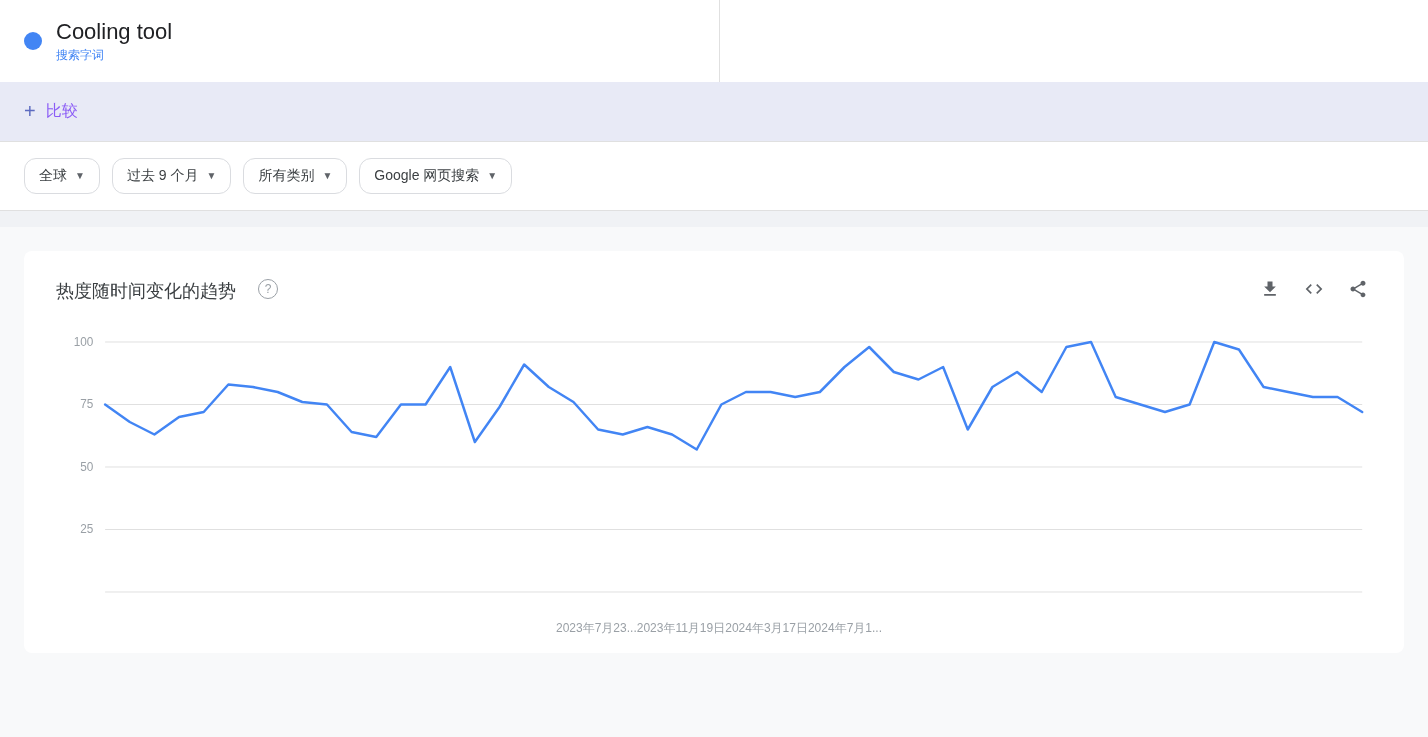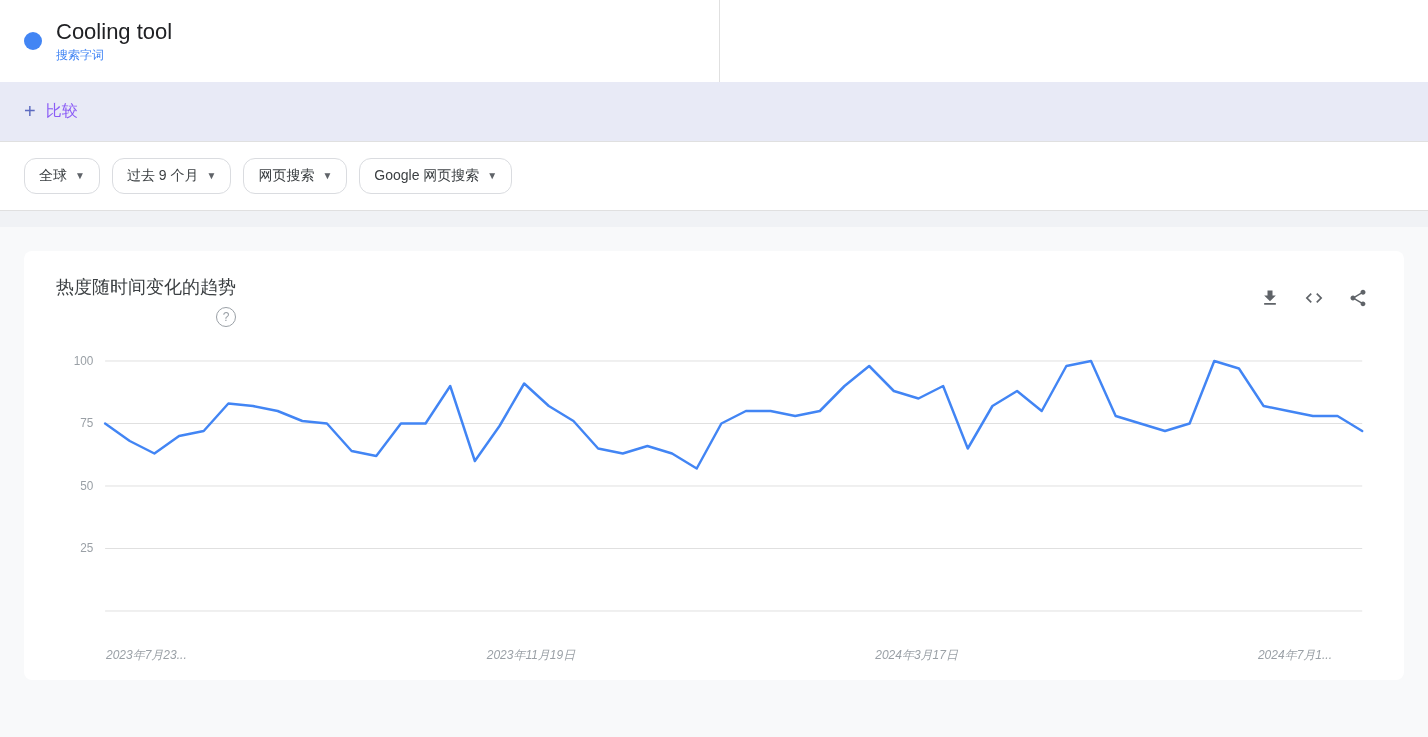--- a/index.html
+++ b/index.html
@@ -109,23 +109,22 @@
 
     .chart-header {
       display: flex;
       align-items: center;
       justify-content: space-between;
       margin-bottom: 24px;
     }
 
     .chart-title-group {
       display: flex;
-      align-items: flex-end;
-      gap: 8px;
-      flex-direction: column;
+      align-items: flex-start;
+      gap: 22px;
     }
 
     .chart-title {
       font-size: 18px;
       font-weight: 400;
       color: #3c4043;
     }
 
     .help-icon {
       width: 20px;
@@ -155,24 +154,23 @@
 
     .chart-wrapper {
       position: relative;
       width: 100%;
       height: 280px;
       text-decoration: underline;
     }
 
     .chart-labels {
       display: flex;
-      justify-content: space-between;
-      margin-top: 16px;
+      justify-content: center;
+      margin-top: 8px;
       padding: 0 40px 0 50px;
-      font-style: italic;
     }
 
     .chart-label {
       font-size: 12px;
       color: #9aa0a6;
     }
 
     svg.trend-chart {
       width: 100%;
       height: 100%;
@@ -198,21 +196,21 @@
 <div class="filters-bar">
   <div class="filter-dropdown">
     <span>全球</span>
     <span class="dropdown-arrow">▼</span>
   </div>
   <div class="filter-dropdown">
     <span>过去 9 个月</span>
     <span class="dropdown-arrow">▼</span>
   </div>
   <div class="filter-dropdown">
-    <span>网页搜索</span>
+    <span>所有类别</span>
     <span class="dropdown-arrow">▼</span>
   </div>
   <div class="filter-dropdown">
     <span>Google 网页搜索</span>
     <span class="dropdown-arrow">▼</span>
   </div>
 </div>
 
 <div style="background:#f0f2f5; height: 16px;"></div>
 

